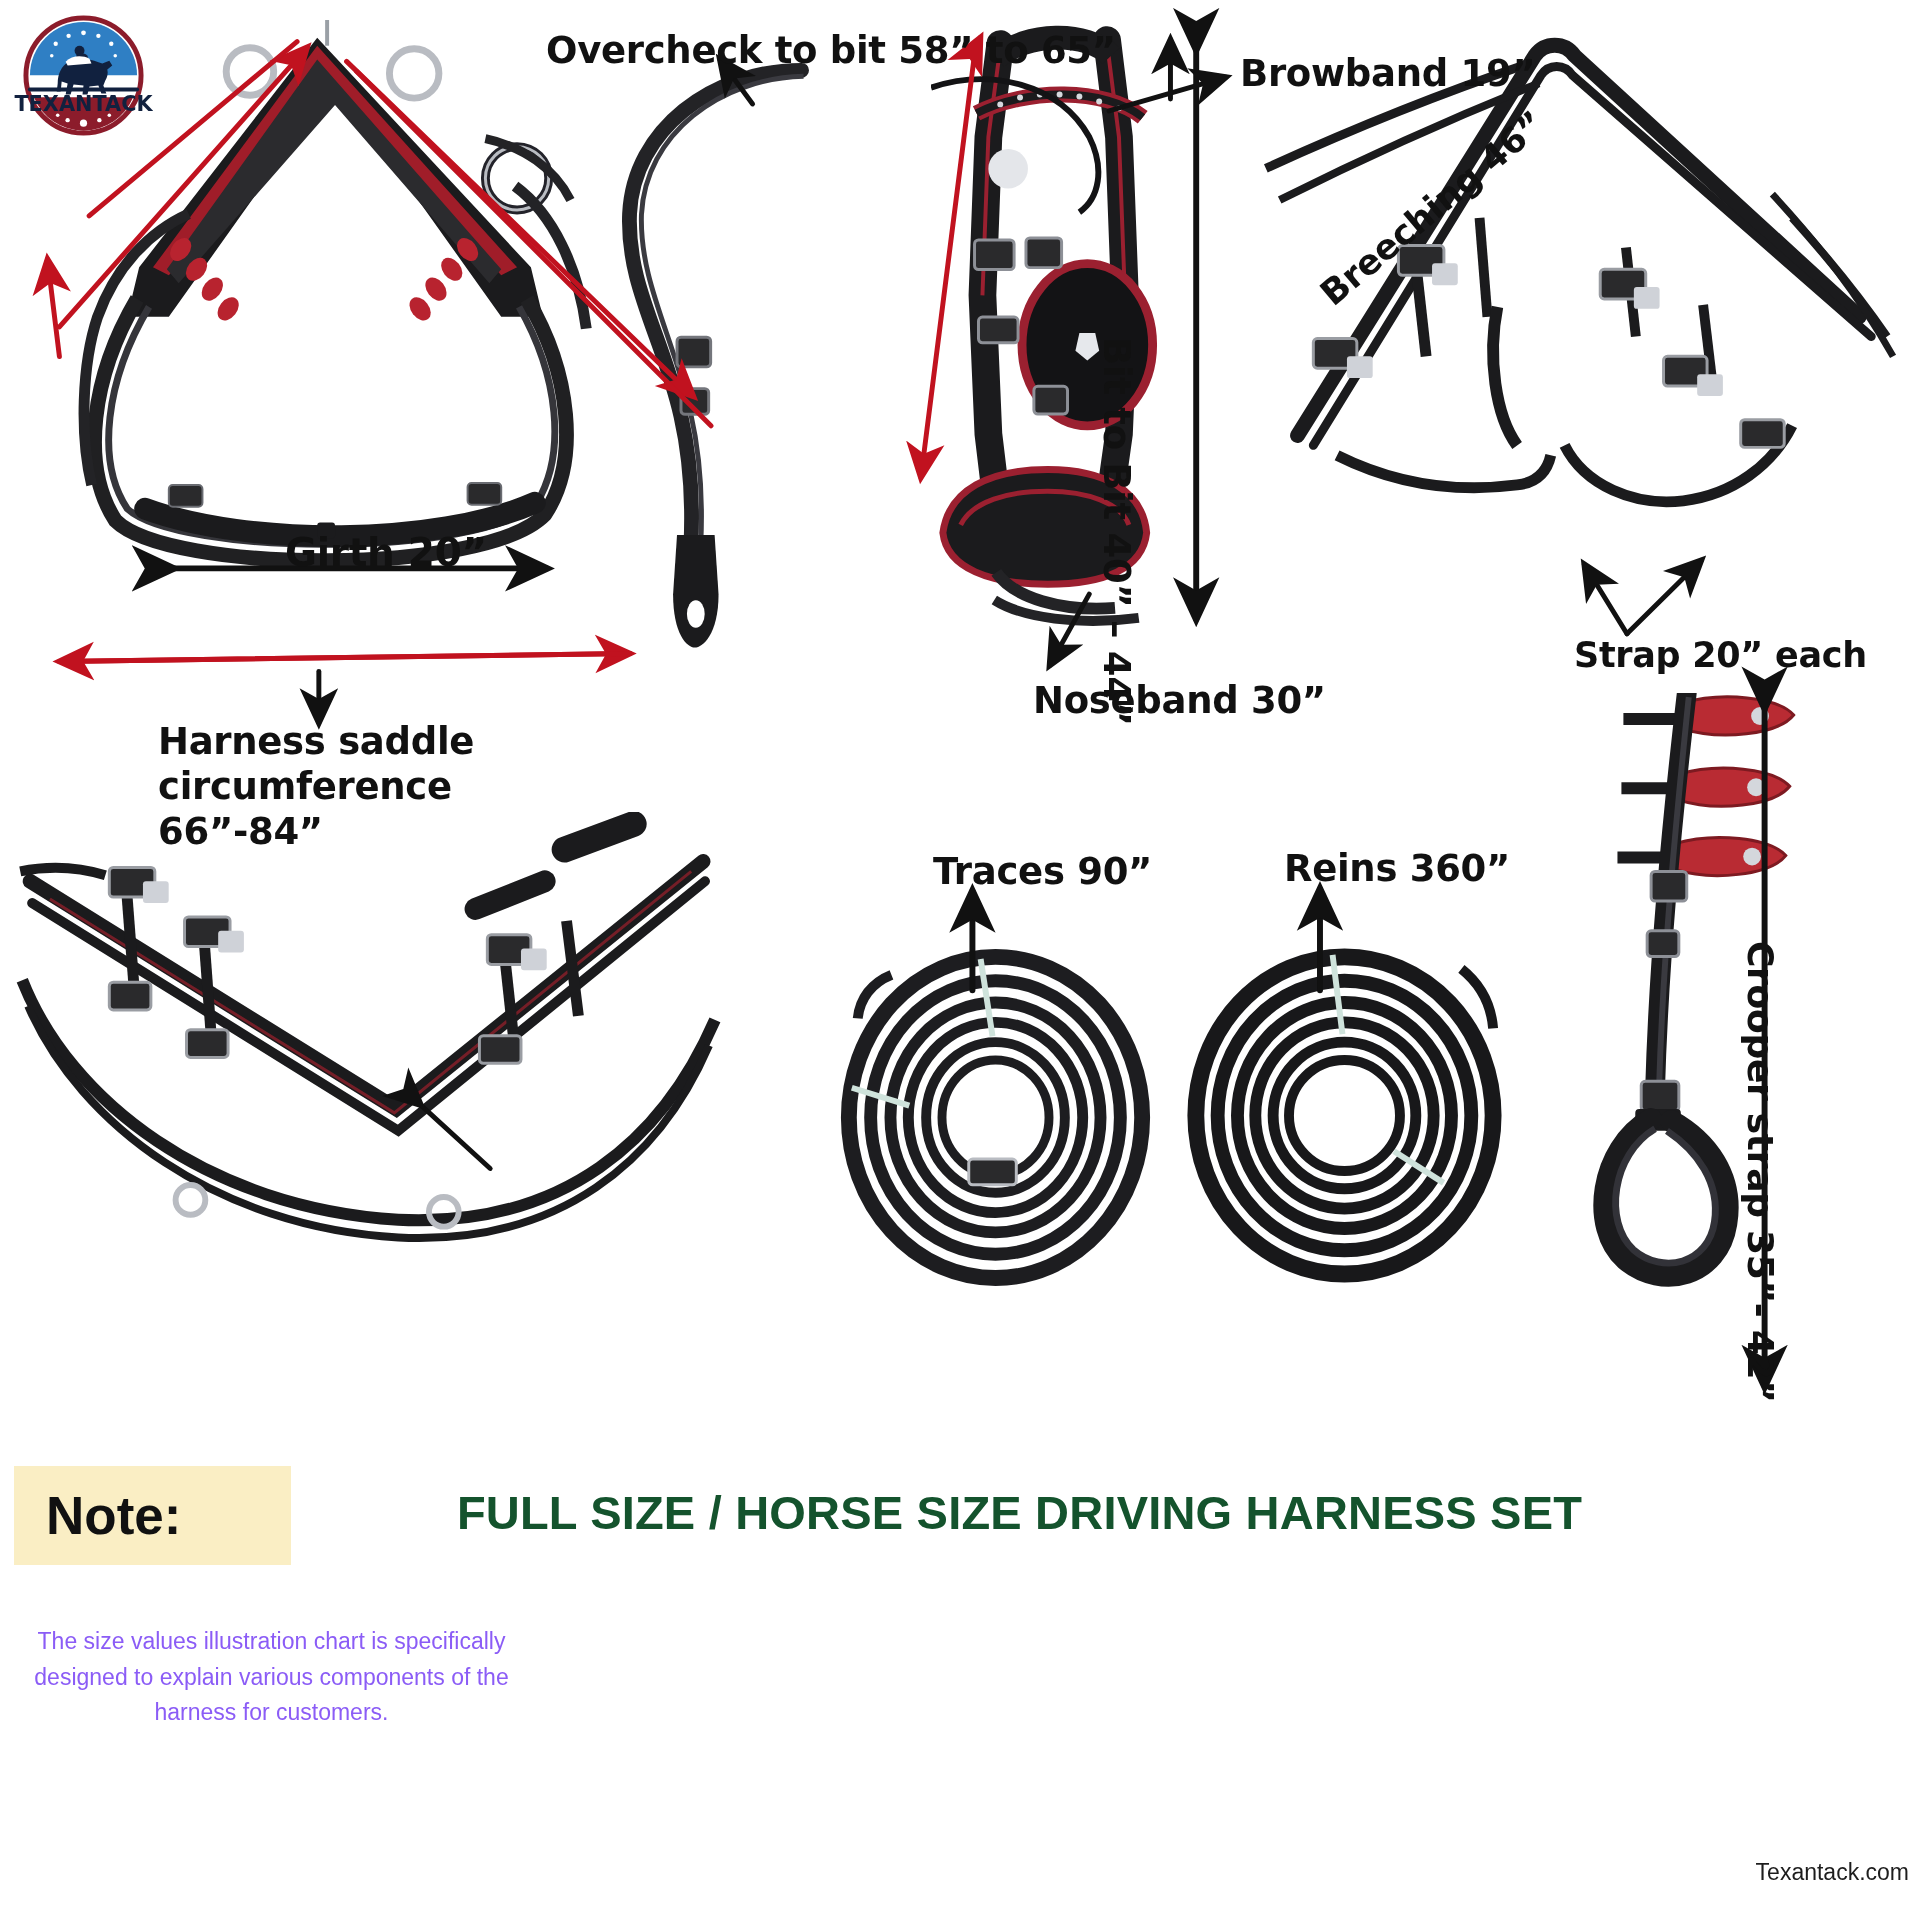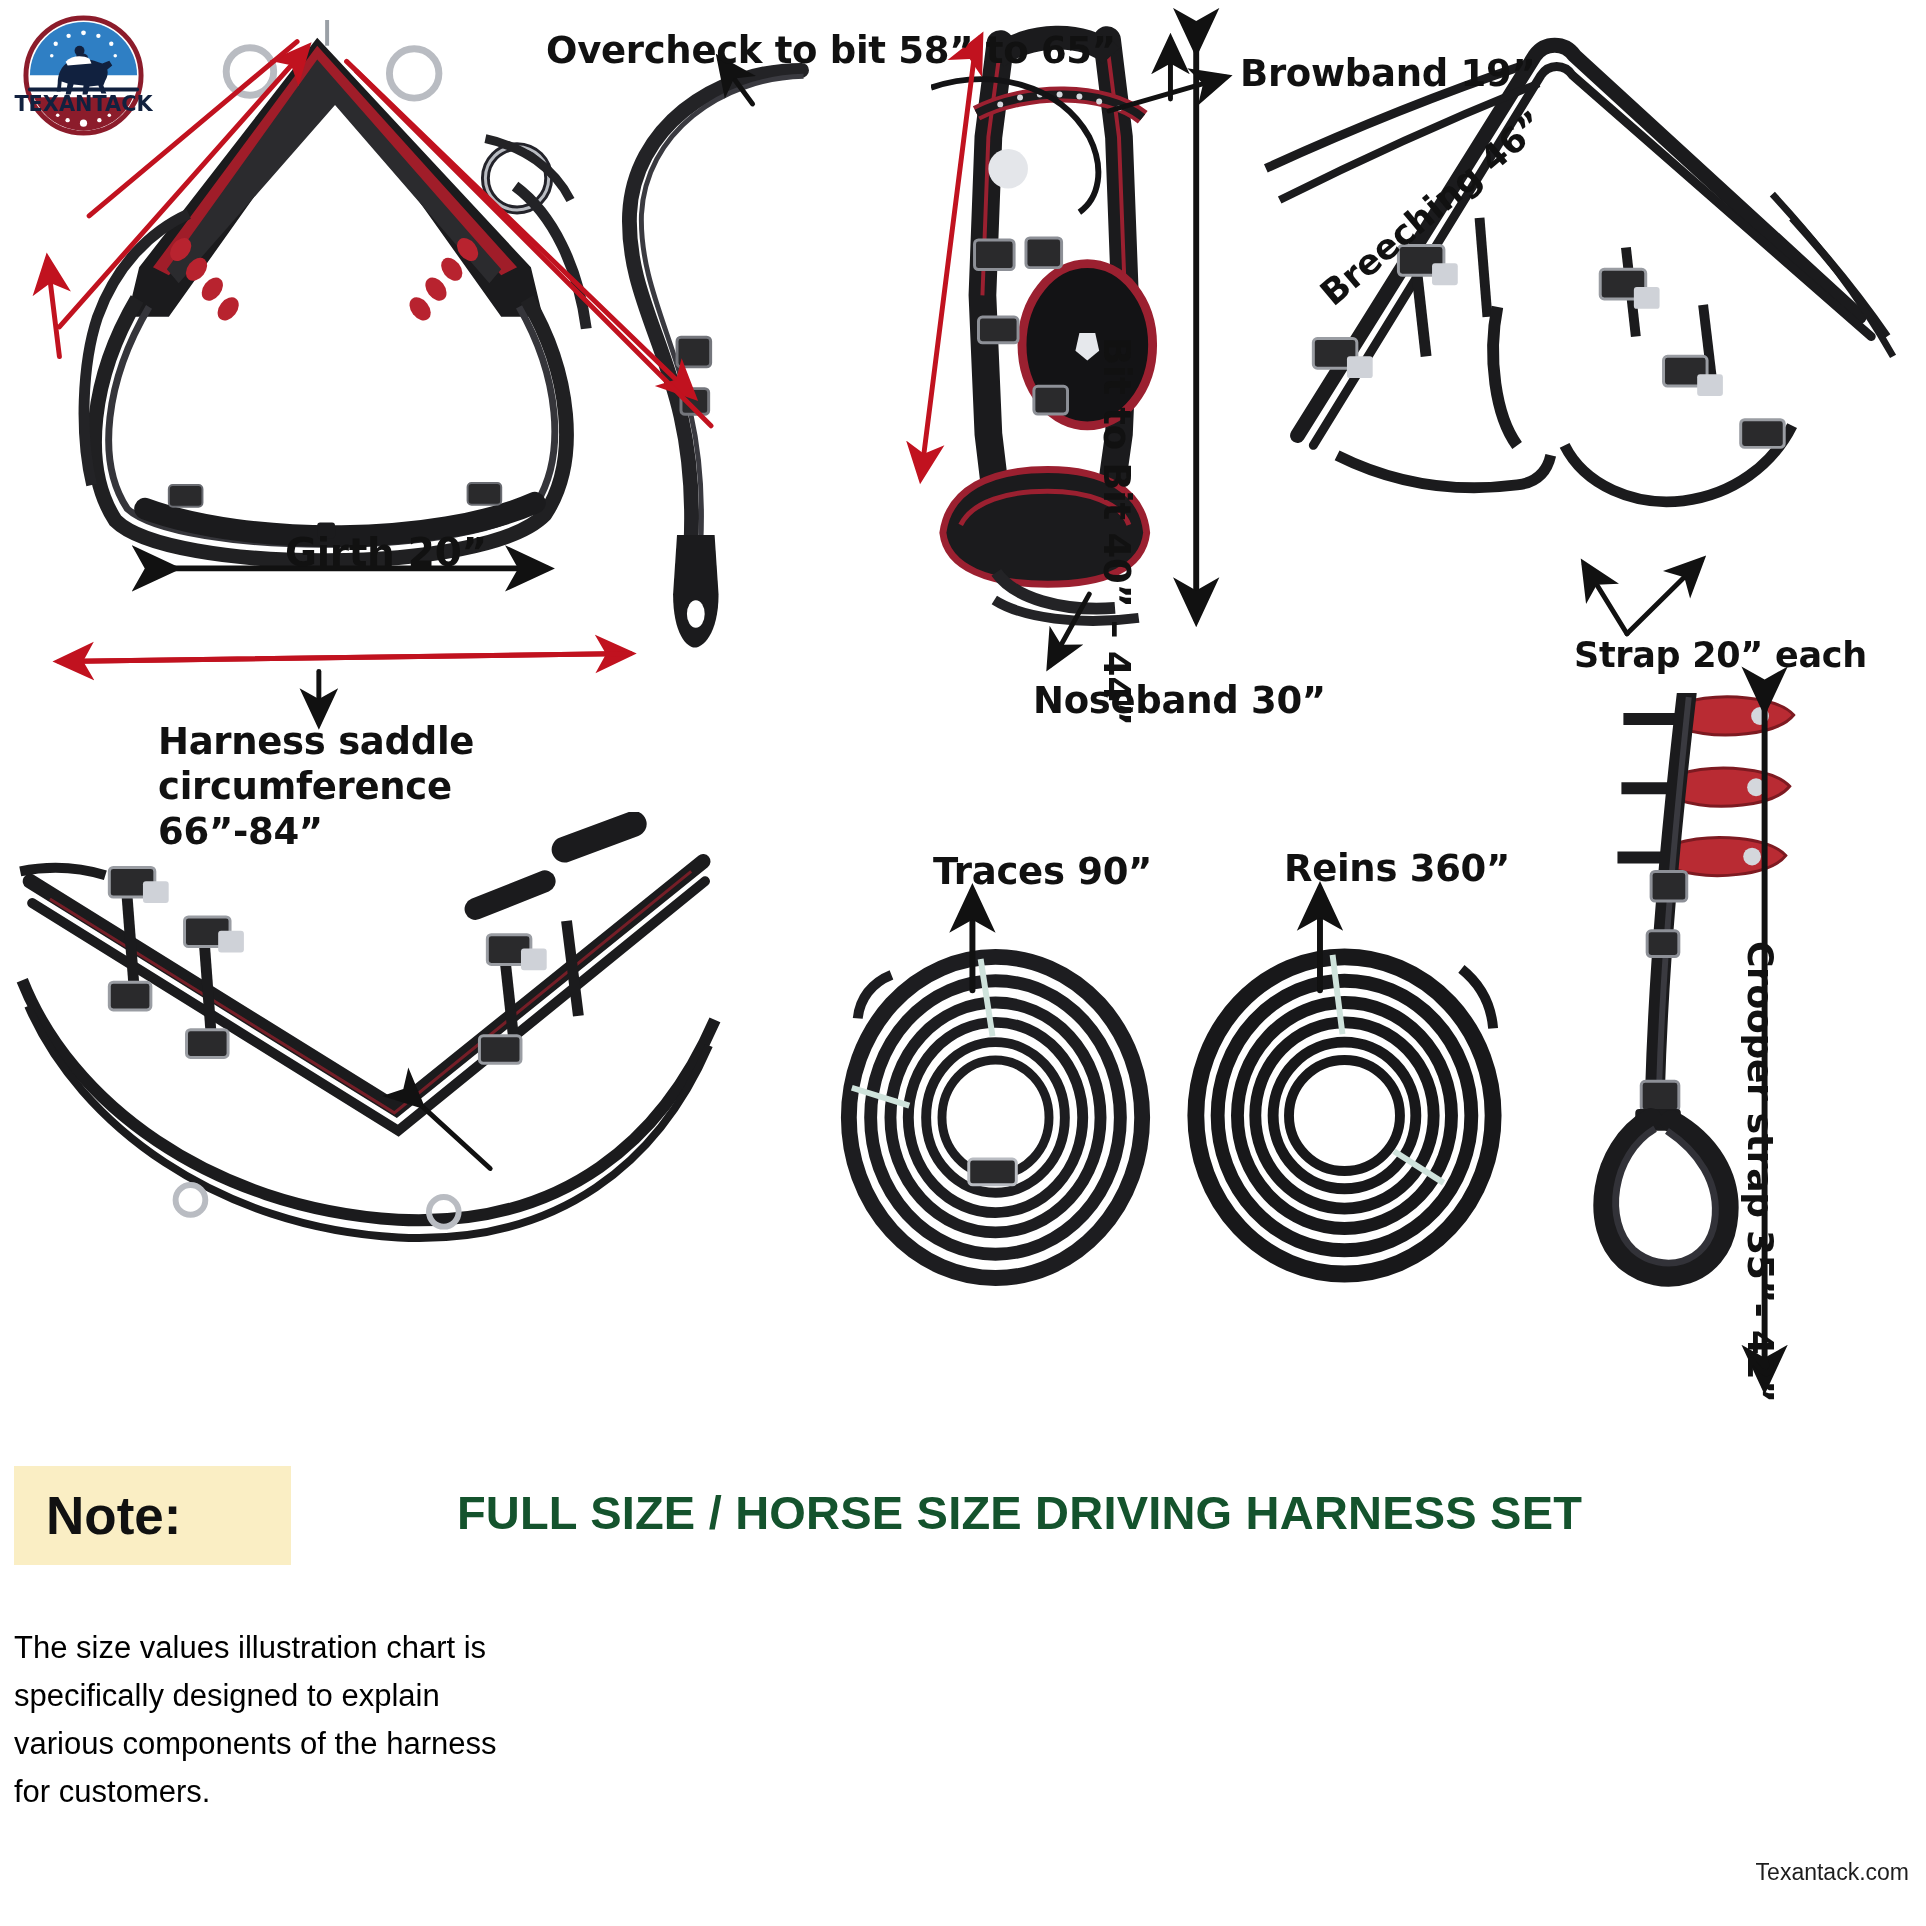--- a/index.html
+++ b/index.html
@@ -42,21 +42,21 @@
     background:#faeec4;
     display:flex; align-items:center; padding-left:32px;
   }
   #noteBadge span {
     font-family:"Liberation Sans", sans-serif;
     font-weight:bold; font-size:53px; color:#111;
   }
   #noteBody {
     position:absolute; left:14px; top:1624px; width:515px;
     font-family:"Liberation Sans", sans-serif;
-    font-size:31px; color:#000000; line-height:1.55;
+    font-size:23px; color:#8b5cf6; line-height:1.55;text-align:center;
   }
   #mainTitle {
     position:absolute; left:396px; top:1485px; width:1247px;
     text-align:center;
     font-family:"Liberation Sans", sans-serif;
     font-weight:bold; font-size:47px; letter-spacing:0.2px;
     color:#14532d;
   }
   #footer {
     position:absolute; right:18px; top:1859px;

